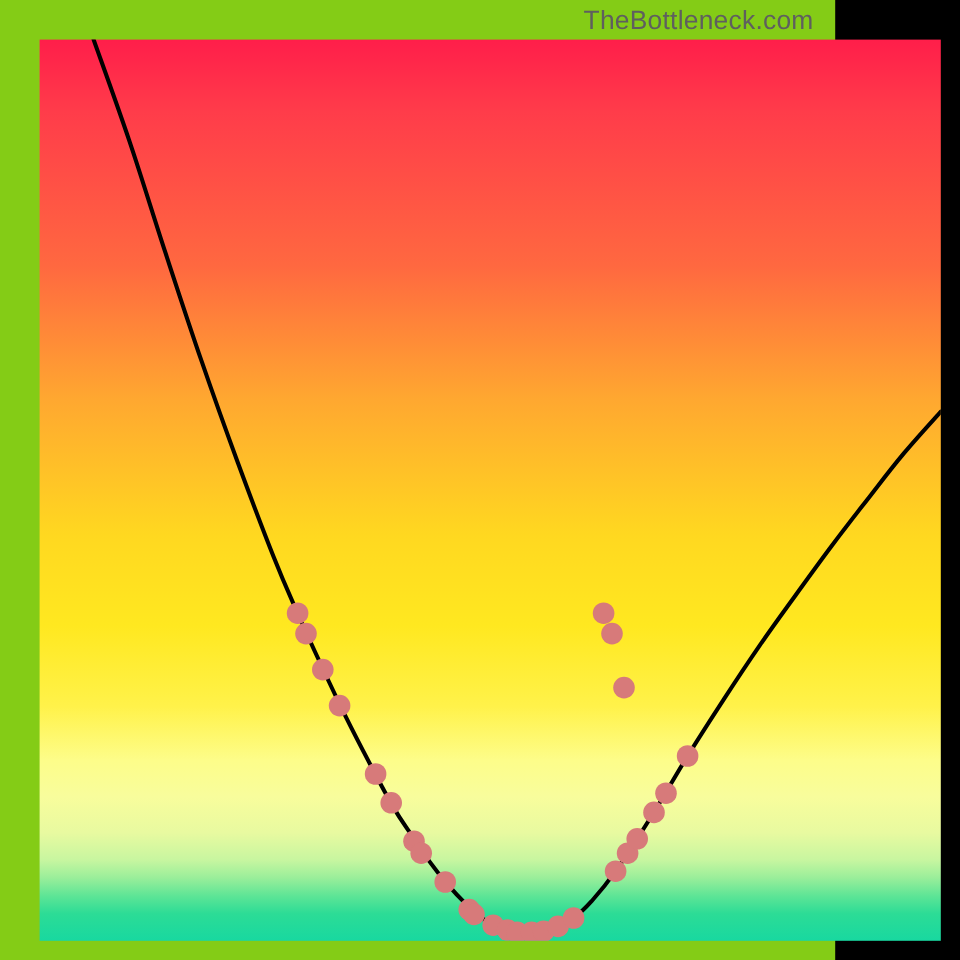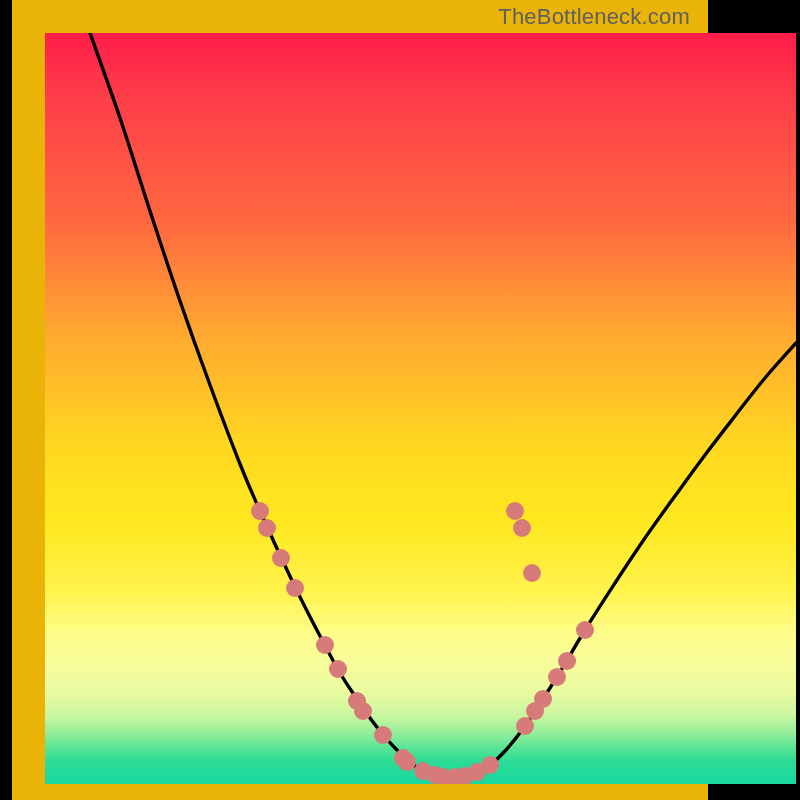--- a/index.html
+++ b/index.html
@@ -6,25 +6,25 @@
     margin: 0;
     padding: 0;
     width: 800px;
     height: 800px;
     background: #000;
     font-family: Arial, Helvetica, sans-serif;
     overflow: hidden;
   }
   .frame {
     position: absolute;
-    left: 12px;
+    left: 0;
     top: 0;
     width: 696px;
     height: 800px;
-    background: #eab308;
+    background: #84cc16;
   }
   .plot {
     position: absolute;
     left: 33px;
     top: 33px;
     width: 751px;
     height: 751px;
     
     background: linear-gradient(
       to bottom,

